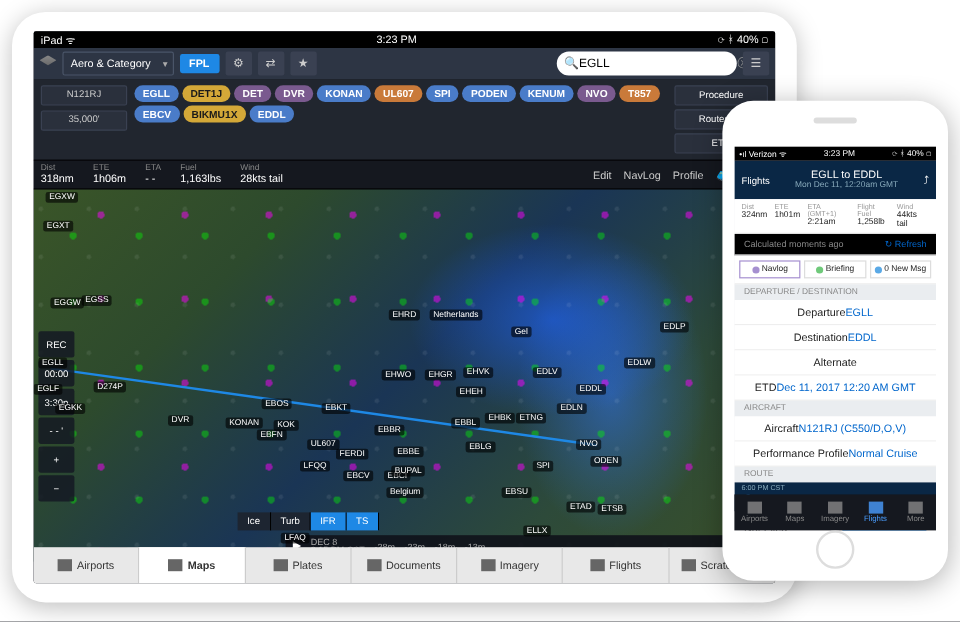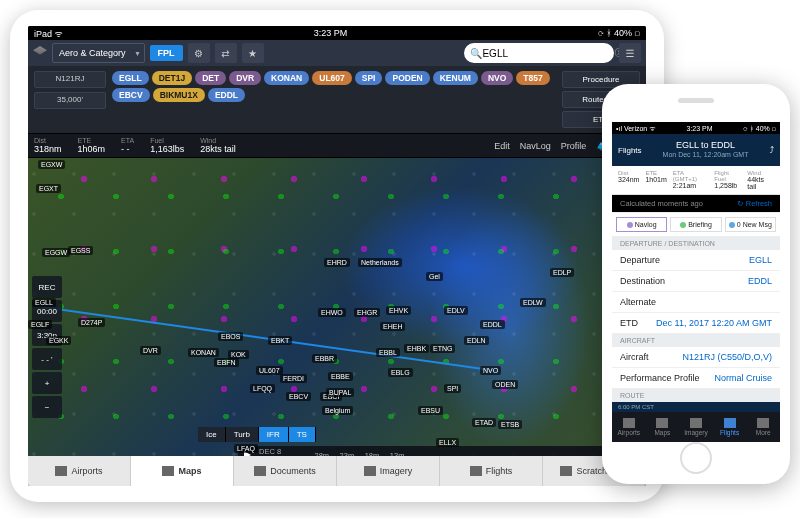--- a/index.html
+++ b/index.html
@@ -65,21 +65,21 @@
   .iphone::before{content:"";position:absolute;top:14px;left:50%;transform:translateX(-50%);width:36px;height:5px;background:#ddd;border-radius:3px}
   .iphone::after{content:"";position:absolute;bottom:10px;left:50%;transform:translateX(-50%);width:28px;height:28px;border:2px solid #ddd;border-radius:50%}
   .ip-inner{width:100%;height:100%;background:#f5f5f7;overflow:hidden;font-size:9px;color:#222}
   .ip-status{height:12px;background:#000;color:#fff;font-size:7px;display:flex;justify-content:space-between;align-items:center;padding:0 4px}
   .ip-hdr{height:32px;background:#0a2745;color:#fff;display:flex;align-items:center;justify-content:space-between;padding:0 6px}
   .ip-hdr .t{text-align:center;line-height:1.1}
   .ip-hdr .t .s{font-size:7px;color:#8ab}
   .ip-stats{background:#fff;padding:4px 6px;display:flex;gap:6px;font-size:7px;border-bottom:1px solid #e0e0e0}
   .ip-stats .col{display:flex;flex-direction:column}
   .ip-stats .col .l{color:#999;font-size:6px}
-  .ip-row{background:#fff;padding:5px 8px;display:flex;justify-content:space-between;align-items:center;border-bottom:1px solid #eee;font-size:9px}
+  .ip-row{background:#fff;padding:5px 8px;display:flex;justify-content:center;align-items:center;border-bottom:1px solid #eee;font-size:9px}
   .ip-row .v{color:#0066cc}
   .ip-sec{background:#eaedf0;padding:3px 8px;font-size:7px;color:#888;text-transform:uppercase}
   .ip-calc{background:#000000;padding:4px 8px;display:flex;justify-content:space-between;font-size:7.5px;color:#888;border-bottom:1px solid #eee}
   .ip-tabs{background:#fff;display:flex;padding:4px;gap:3px;border-bottom:1px solid #eee}
   .ip-tab{flex:1;padding:3px 2px;border:1px solid #ddd;font-size:7px;text-align:center;display:flex;align-items:center;justify-content:center;gap:2px}
   .ip-tab.a{border-color:#a58fd0}
   .dot{width:6px;height:6px;border-radius:50%}
   .ip-route{background:#0a2745;height:24px;position:relative}
   .ip-route::after{content:"";position:absolute;left:8px;top:10px;width:7px;height:7px;background:#1e88e5;border-radius:50%}
   .ip-file{padding:5px 8px;display:flex;justify-content:space-between;align-items:center;background:#fff}
@@ -258,20 +258,24 @@
     <div class="nav-item">
           <div class="nav-ico"></div>
           <span>Airports</span>
         </div>
     <div class="nav-item active">
           <div class="nav-ico"></div>
           <span>Maps</span>
         </div>
     <div class="nav-item">
           <div class="nav-ico"></div>
+          <span>Plates</span>
+        </div>
+    <div class="nav-item">
+          <div class="nav-ico"></div>
           <span>Documents</span>
         </div>
     <div class="nav-item">
           <div class="nav-ico"></div>
           <span>Imagery</span>
         </div>
     <div class="nav-item">
           <div class="nav-ico"></div>
           <span>Flights</span>
         </div>

